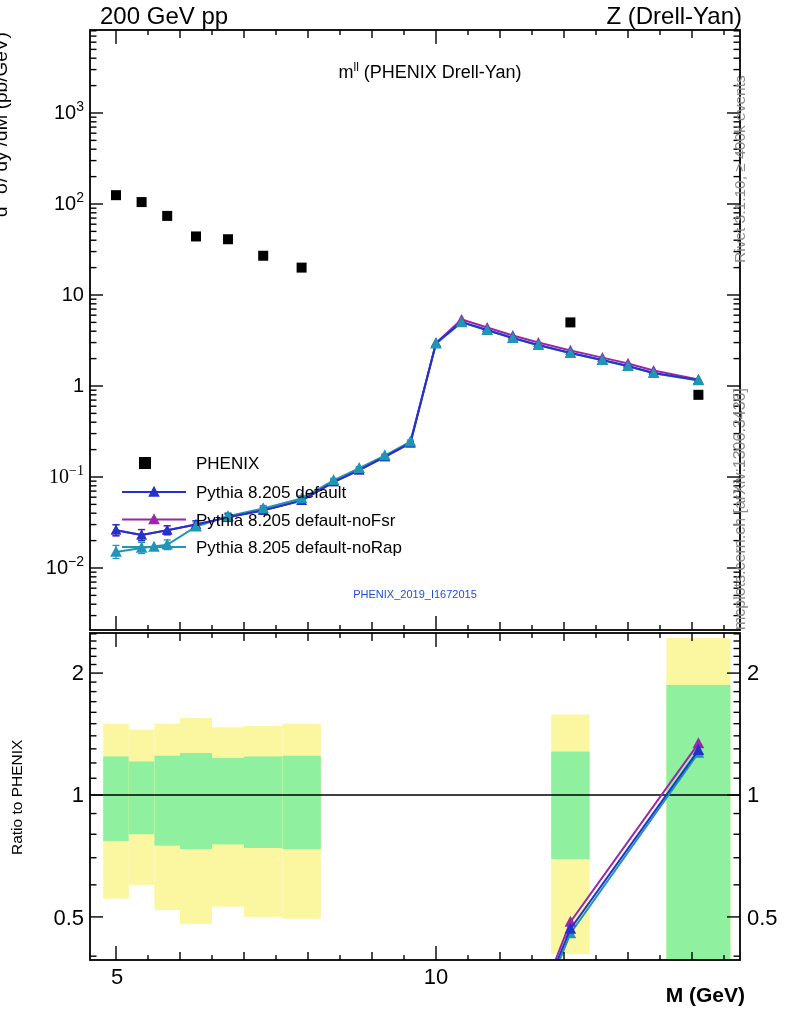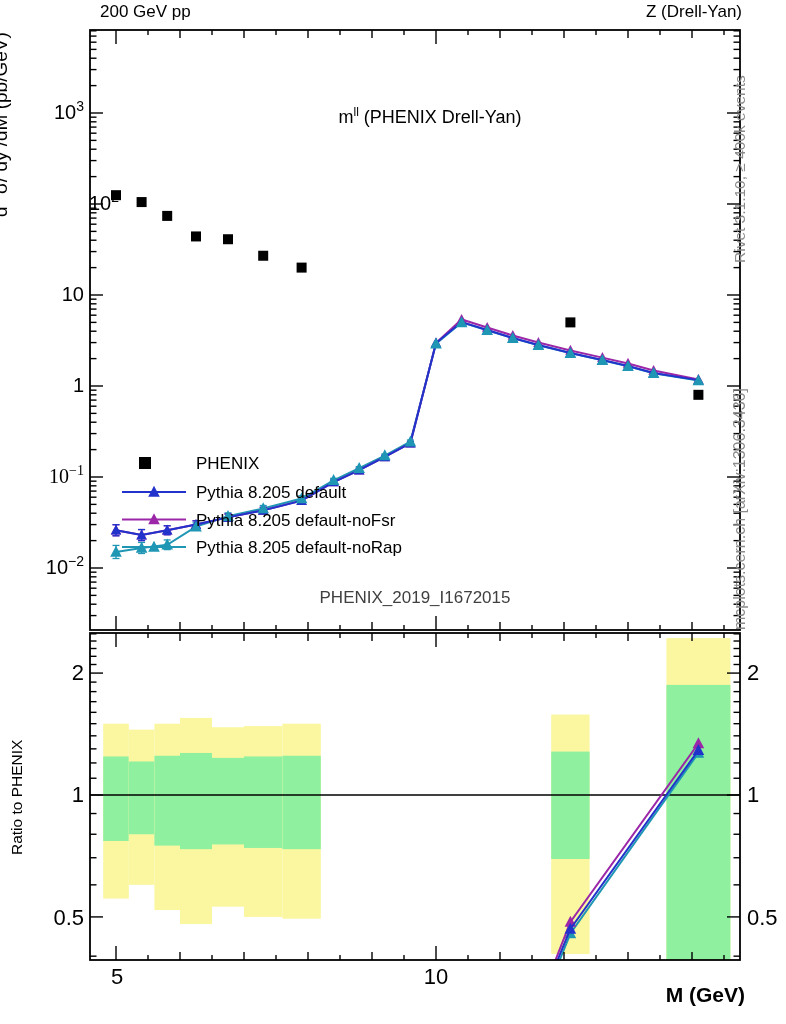--- a/index.html
+++ b/index.html
@@ -1,34 +1,34 @@
 <!DOCTYPE html>
 <html><head>
 <meta charset="utf-8">
 <style>
   html,body{margin:0;padding:0;}
   body{width:786px;height:1024px;position:relative;background:#ffffff;
        font-family:"Liberation Sans",sans-serif;color:#000;overflow:hidden;}
   #chart-svg{position:absolute;left:0;top:0;}
   .abs{position:absolute;white-space:nowrap;}
-  .hdr{font-size:17px;}
-  .title{font-size:18px;margin-top:45px;}
+  .hdr{font-size:24px;}
+  .title{font-size:18px;}
   .title .sup{font-size:12px;position:relative;top:-7px;}
   .ytick{left:0;width:84px;text-align:right;font-size:20px;}
   .ytick .sup{font-size:14px;position:relative;top:-8px;}
   .xtick{text-align:center;font-size:22px;}
   .rtick{font-size:22px;}
   .rtickL{left:0;width:84px;text-align:right;}
   .vtext{position:absolute;transform:rotate(-90deg);transform-origin:left bottom;white-space:nowrap;}
   #ylabel-main{left:14px;top:193px;height:24px;font-size:19px;}
   #ylabel-main .sup{font-size:13px;position:relative;top:-7px;}
   #ylabel-ratio{left:27px;top:836px;height:19px;font-size:15.5px;}
   #side-note-top{left:751px;top:243px;height:20px;font-size:15.5px;color:#8c8c8c;}
   #side-note-bottom{left:751px;top:610px;height:20px;font-size:16px;color:#8c8c8c;}
-  #watermark{left:90px;top:588px;width:650px;text-align:center;font-size:17px;color:#404040;}
+  #watermark{left:90px;top:588px;width:650px;text-align:center;font-size:11px;color:#1d4ed8;}
   #xlabel{right:41px;top:983px;font-size:21px;font-weight:bold;}
 </style>
 </head>
 <body>
 
 <svg id="chart-svg" width="786" height="1024">
     <defs>
       <clipPath id="cm">
         <rect x="90" y="30" width="650" height="600"></rect>
       </clipPath>
@@ -532,21 +532,21 @@
   <span>d</span><span class="sup">2</span><span> σ/ dy /dM (pb/GeV)</span>
 </div>
 <div class="abs vtext" id="ylabel-ratio">Ratio to PHENIX</div>
 <div class="abs vtext" id="side-note-top">Rivet 3.1.10, ≥ 400k events</div>
 <div class="abs vtext" id="side-note-bottom">mcplots.cern.ch [arXiv:1306.3436]</div>
 
 <div class="abs" id="watermark">PHENIX_2019_I1672015</div>
 <div class="abs" id="xlabel">M (GeV)</div>
 
 <div class="abs ytick" style="top:101px;"><span>10</span><span class="sup">3</span></div>
-<div class="abs ytick" style="top:192px;padding-left:35px;"><span>10</span><span class="sup">2</span></div>
+<div class="abs ytick" style="top:192px;"><span>10</span><span class="sup">2</span></div>
 <div class="abs ytick" style="top:283px;"><span>10</span><span class="sup"></span></div>
 <div class="abs ytick" style="top:374px;"><span>1</span><span class="sup"></span></div>
 <div class="abs ytick" style="top:465px;font-family:Liberation Serif, serif;"><span>10</span><span class="sup">−1</span></div>
 <div class="abs ytick" style="top:556px;"><span>10</span><span class="sup">−2</span></div>
 
 <div class="abs xtick" style="left:104px;top:964px;width:26px;">5</div>
 <div class="abs xtick" style="left:421px;top:964px;width:30px;">10</div>
 
 <div class="abs rtick rtickL" style="top:660px;">2</div>
 <div class="abs rtick rtickL" style="top:782px;">1</div>

